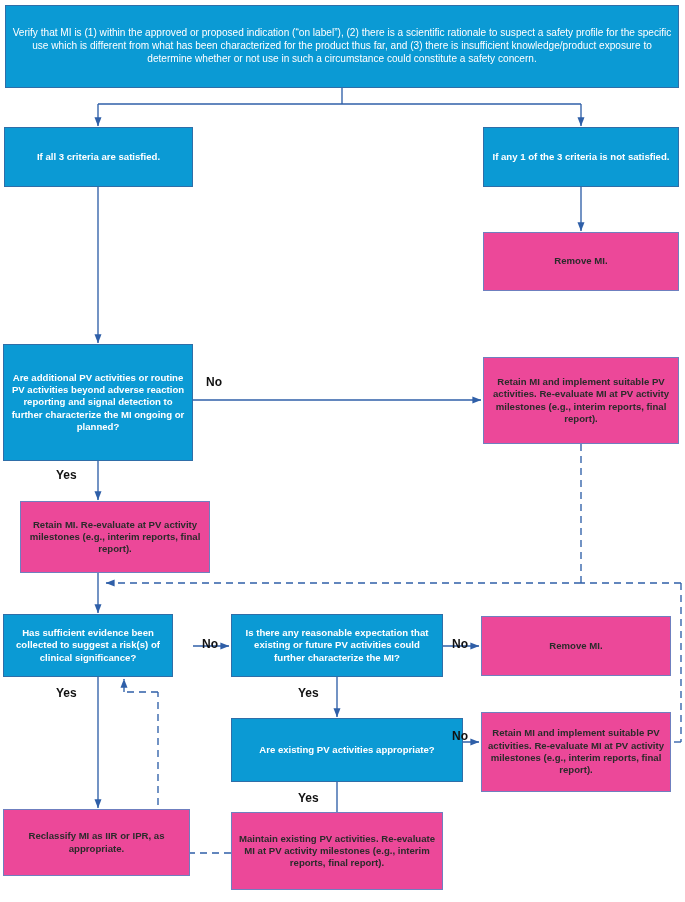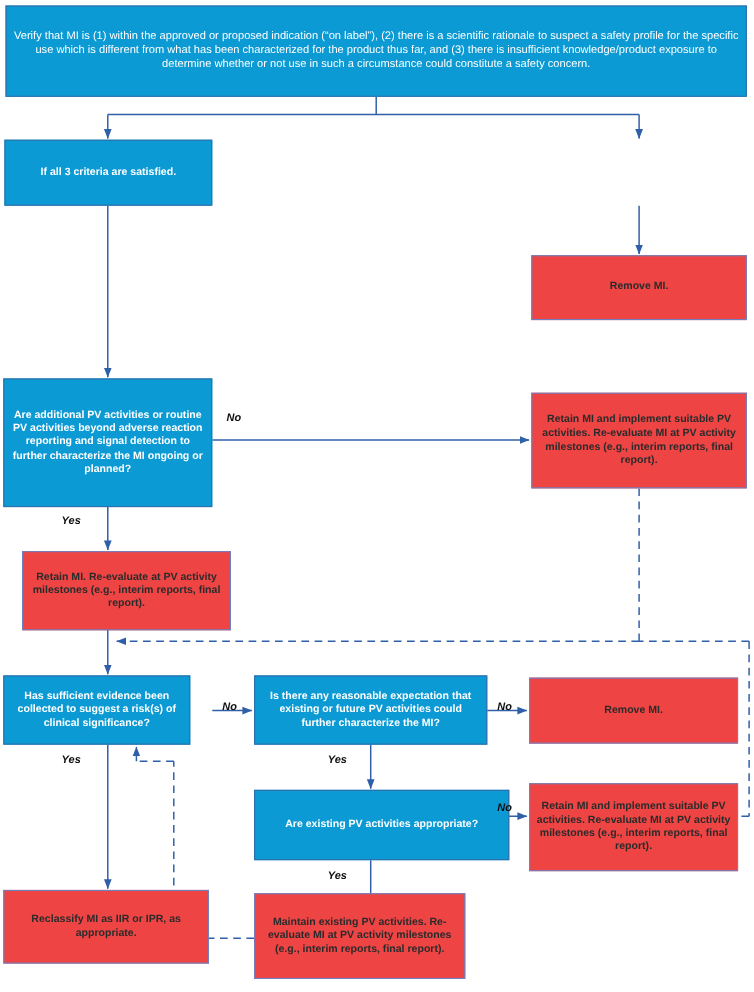--- a/index.html
+++ b/index.html
@@ -25,32 +25,31 @@
     border: 1px solid #b91c1c;
     line-height: 1.28;
     padding: 11px 6px;
   }
   .node.blue {
     background: #0b9ad4;
     color: #ffffff;
     border-color: #2f6ea8;
   }
   .node.pink {
-    background: #ef4444;
+    background: #ec4899;
     color: #2b2b2b;
     border-color: #6f7fbf;
   }
   .node .txt { display: block; width: 100%; }
   .edge-label {
     position: absolute;
     font-weight: bold;
     color: #111111;
-    font-size: 10px;
+    font-size: 12px;
     white-space: nowrap;
-    font-style: italic;
   }
   svg.wires {
     position: absolute;
     left: 0; top: 0;
     width: 685px; height: 902px;
     pointer-events: none;
   }
   .fs13 { font-size: 10.1px; }
   .fs12 { font-size: 9.6px; font-weight: bold; }
 </style>
@@ -108,20 +107,23 @@
   </svg>
 
   <div class="node blue fs13" style="left:5px; top:5px; width:674px; height:83px;">
     <span class="txt">Verify that MI is (1) within the approved or proposed indication (“on label”), (2) there is a scientific rationale to suspect a safety profile for the specific use which is different from what has been characterized for the product thus far, and (3) there is insufficient knowledge/product exposure to determine whether or not use in such a circumstance could constitute a safety concern.</span>
   </div>
 
   <div class="node blue fs12" style="left:4px; top:127px; width:189px; height:60px;">
     <span class="txt">If all 3 criteria are satisfied.</span>
   </div>
 
+  <div class="node blue fs12" style="left:483px; top:127px; width:196px; height:60px;">
+    <span class="txt">If any 1 of the 3 criteria is not satisfied.</span>
+  </div>
 
   <div class="node pink fs12" style="left:483px; top:232px; width:196px; height:59px;">
     <span class="txt">Remove MI.</span>
   </div>
 
   <div class="node blue fs12" style="left:3px; top:344px; width:190px; height:117px;">
     <span class="txt">Are additional PV activities or routine PV activities beyond adverse reaction reporting and signal detection to further characterize the MI ongoing or planned?</span>
   </div>
 
   <div class="node pink fs12" style="left:483px; top:357px; width:196px; height:87px;">
@@ -160,17 +162,17 @@
     <span class="txt">Retain MI and implement suitable PV activities. Re-evaluate MI at PV activity milestones (e.g., interim reports, final report).</span>
   </div>
 
   <div class="edge-label" style="left:452px; top:729px;">No</div>
   <div class="edge-label" style="left:298px; top:791px;">Yes</div>
 
   <div class="node pink fs12" style="left:3px; top:809px; width:187px; height:67px;">
     <span class="txt">Reclassify MI as IIR or IPR, as appropriate.</span>
   </div>
 
-  <div class="node pink fs12" style="left:231px; top:812px; width:192px; height:78px;">
+  <div class="node pink fs12" style="left:231px; top:812px; width:212px; height:78px;">
     <span class="txt">Maintain existing PV activities. Re-evaluate MI at PV activity milestones (e.g., interim reports, final report).</span>
   </div>
 
 </div>
 
 </body></html>

